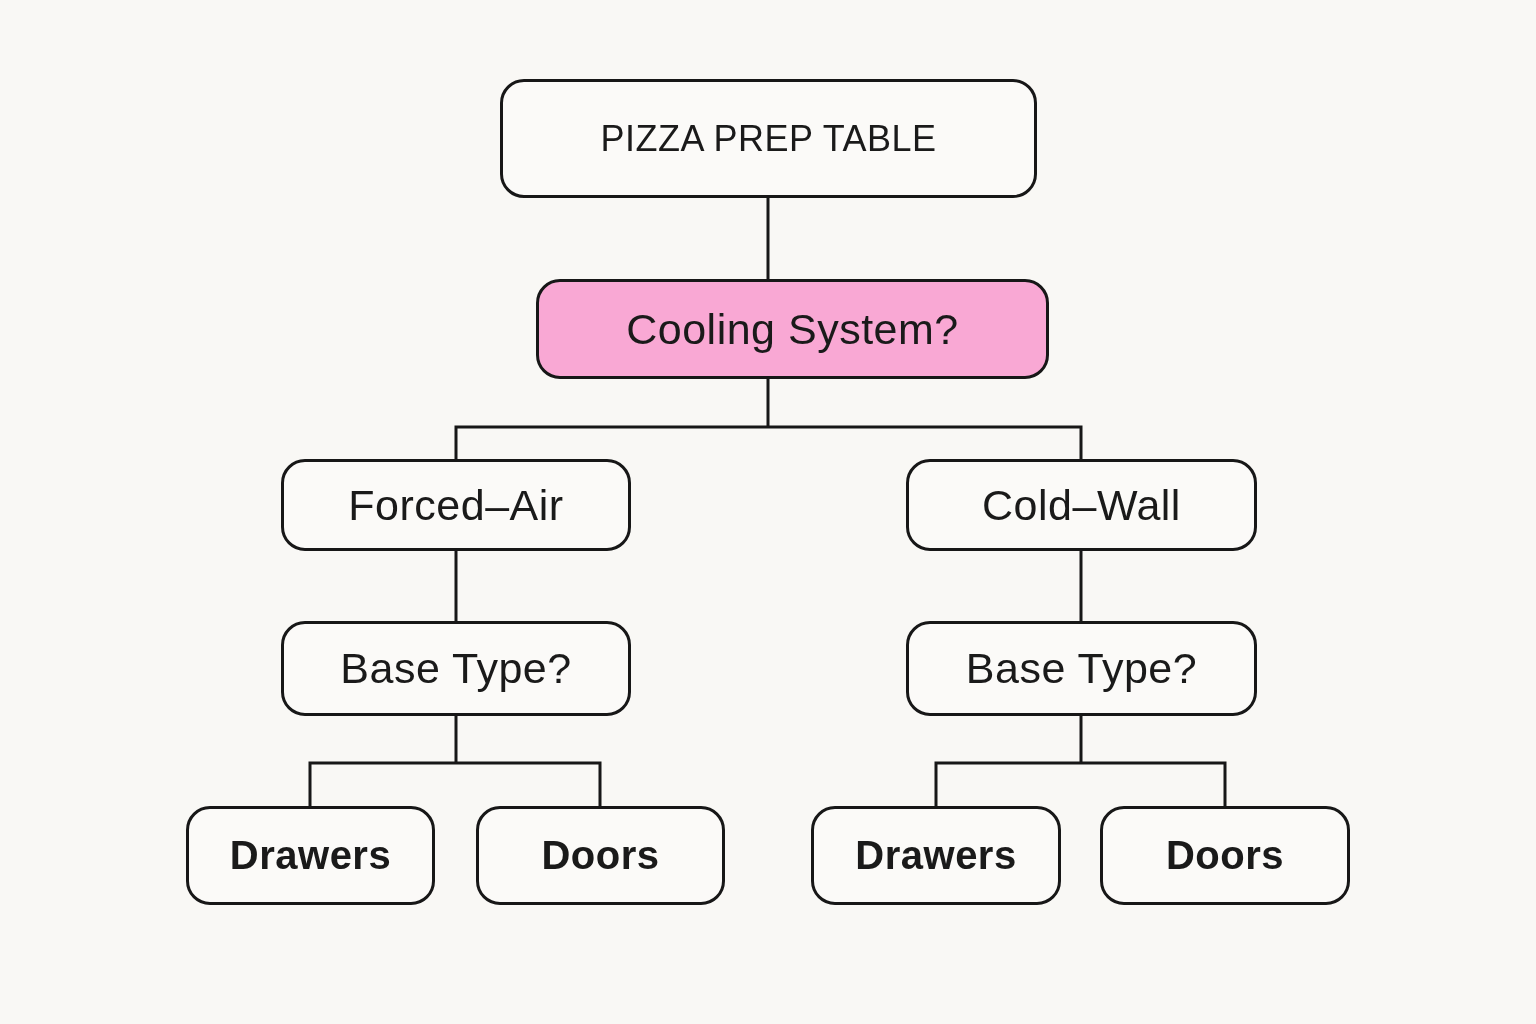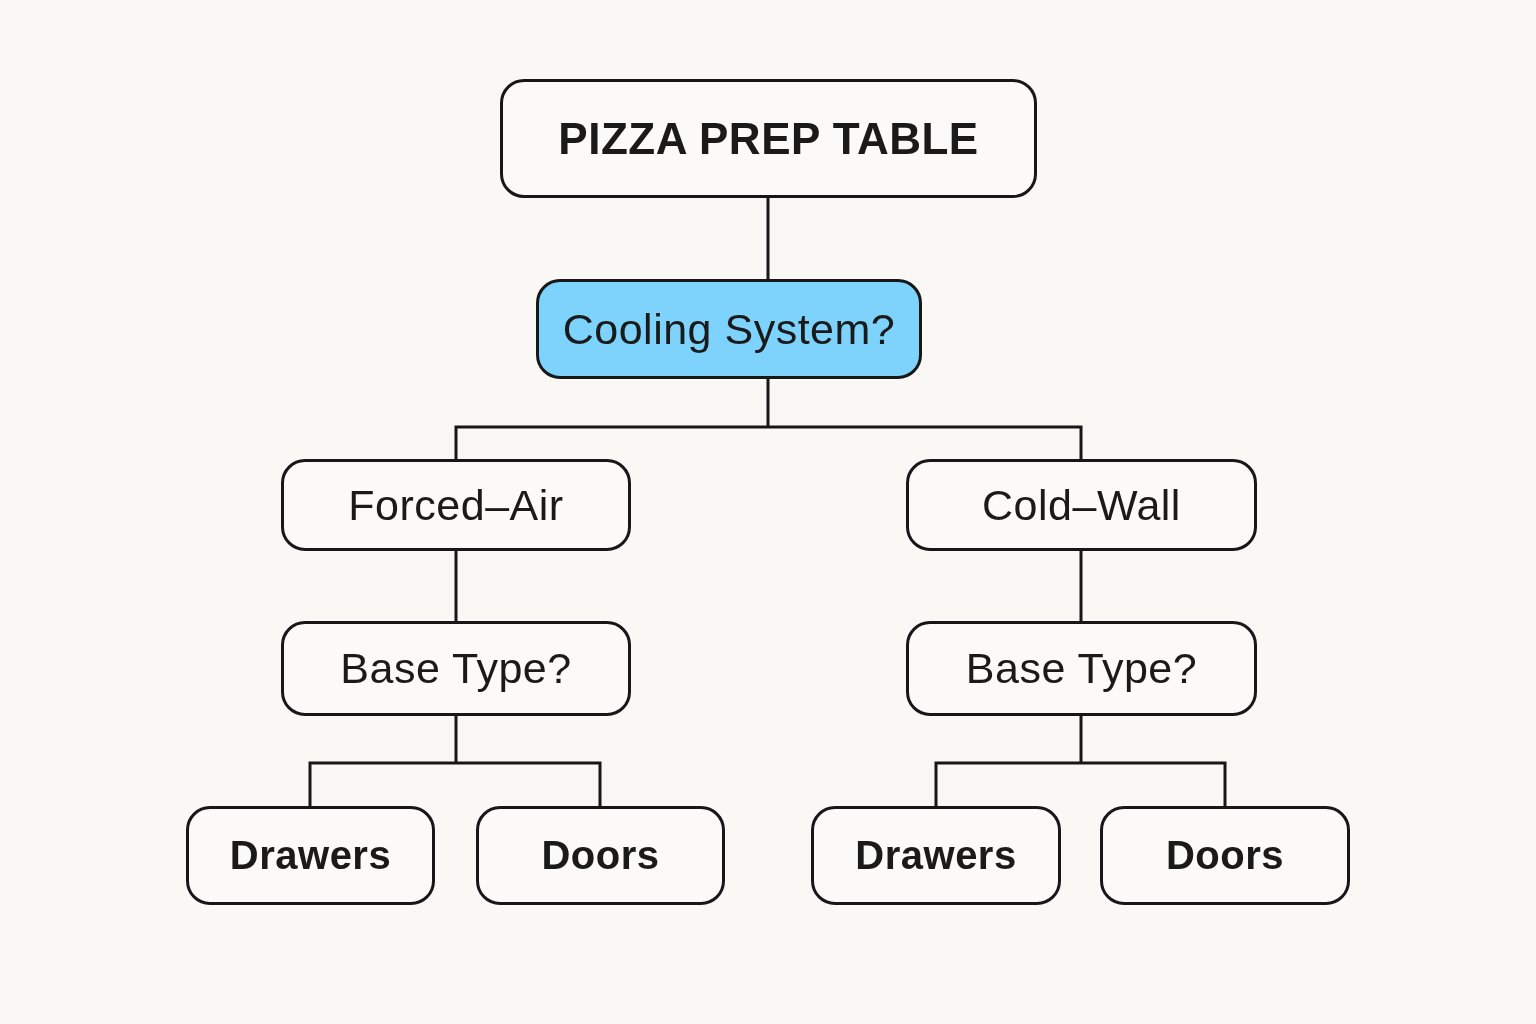--- a/index.html
+++ b/index.html
@@ -37,22 +37,22 @@
     text-align: center;
   }
   .node .node-label {
     display: block;
     padding: 0 12px;
     white-space: nowrap;
     font-size: 43px;
     letter-spacing: 0.5px;
   }
   .node.node-root .node-label {
-    font-weight: bold;
-    font-size: 44px;
+    font-weight: normal;
+    font-size: 36px;
     letter-spacing: 0.5px;
   }
   .node.node-leaf .node-label {
     font-size: 40px;
     font-weight: bold;
   }
 </style>
 </head>
 <body>
 
@@ -64,21 +64,21 @@
       <polyline points="456,551 456,621" stroke="#171717"></polyline>
       <polyline points="1081,551 1081,621" stroke="#171717"></polyline>
       <polyline points="456,716 456,763" stroke="#171717"></polyline>
       <polyline points="310,806 310,763 600,763 600,806" stroke="#171717"></polyline>
       <polyline points="1081,716 1081,763" stroke="#171717"></polyline>
       <polyline points="936,806 936,763 1225,763 1225,806" stroke="#171717"></polyline>
     </svg>
 <div class="node node-root" style="left: 500px; top: 79px; width: 537px; height: 119px; border-color: rgb(23, 23, 23); background: rgb(251, 250, 248);">
       <span class="node-label">PIZZA PREP TABLE</span>
     </div>
-    <div class="node" style="left: 536px; top: 279px; width: 386px; height: 100px; border-color: rgb(23, 23, 23); background: #7dd3fc;">
+    <div class="node" style="left: 536px; top: 279px; width: 513px; height: 100px; border-color: rgb(23, 23, 23); background: #f9a8d4;">
       <span class="node-label">Cooling System?</span>
     </div>
     <div class="node" style="left: 281px; top: 459px; width: 350px; height: 92px; border-color: rgb(23, 23, 23); background: rgb(251, 250, 248);">
       <span class="node-label">Forced–Air</span>
     </div>
     <div class="node" style="left: 906px; top: 459px; width: 351px; height: 92px; border-color: rgb(23, 23, 23); background: rgb(251, 250, 248);">
       <span class="node-label">Cold–Wall</span>
     </div>
     <div class="node" style="left: 281px; top: 621px; width: 350px; height: 95px; border-color: rgb(23, 23, 23); background: rgb(251, 250, 248);">
       <span class="node-label">Base Type?</span>

